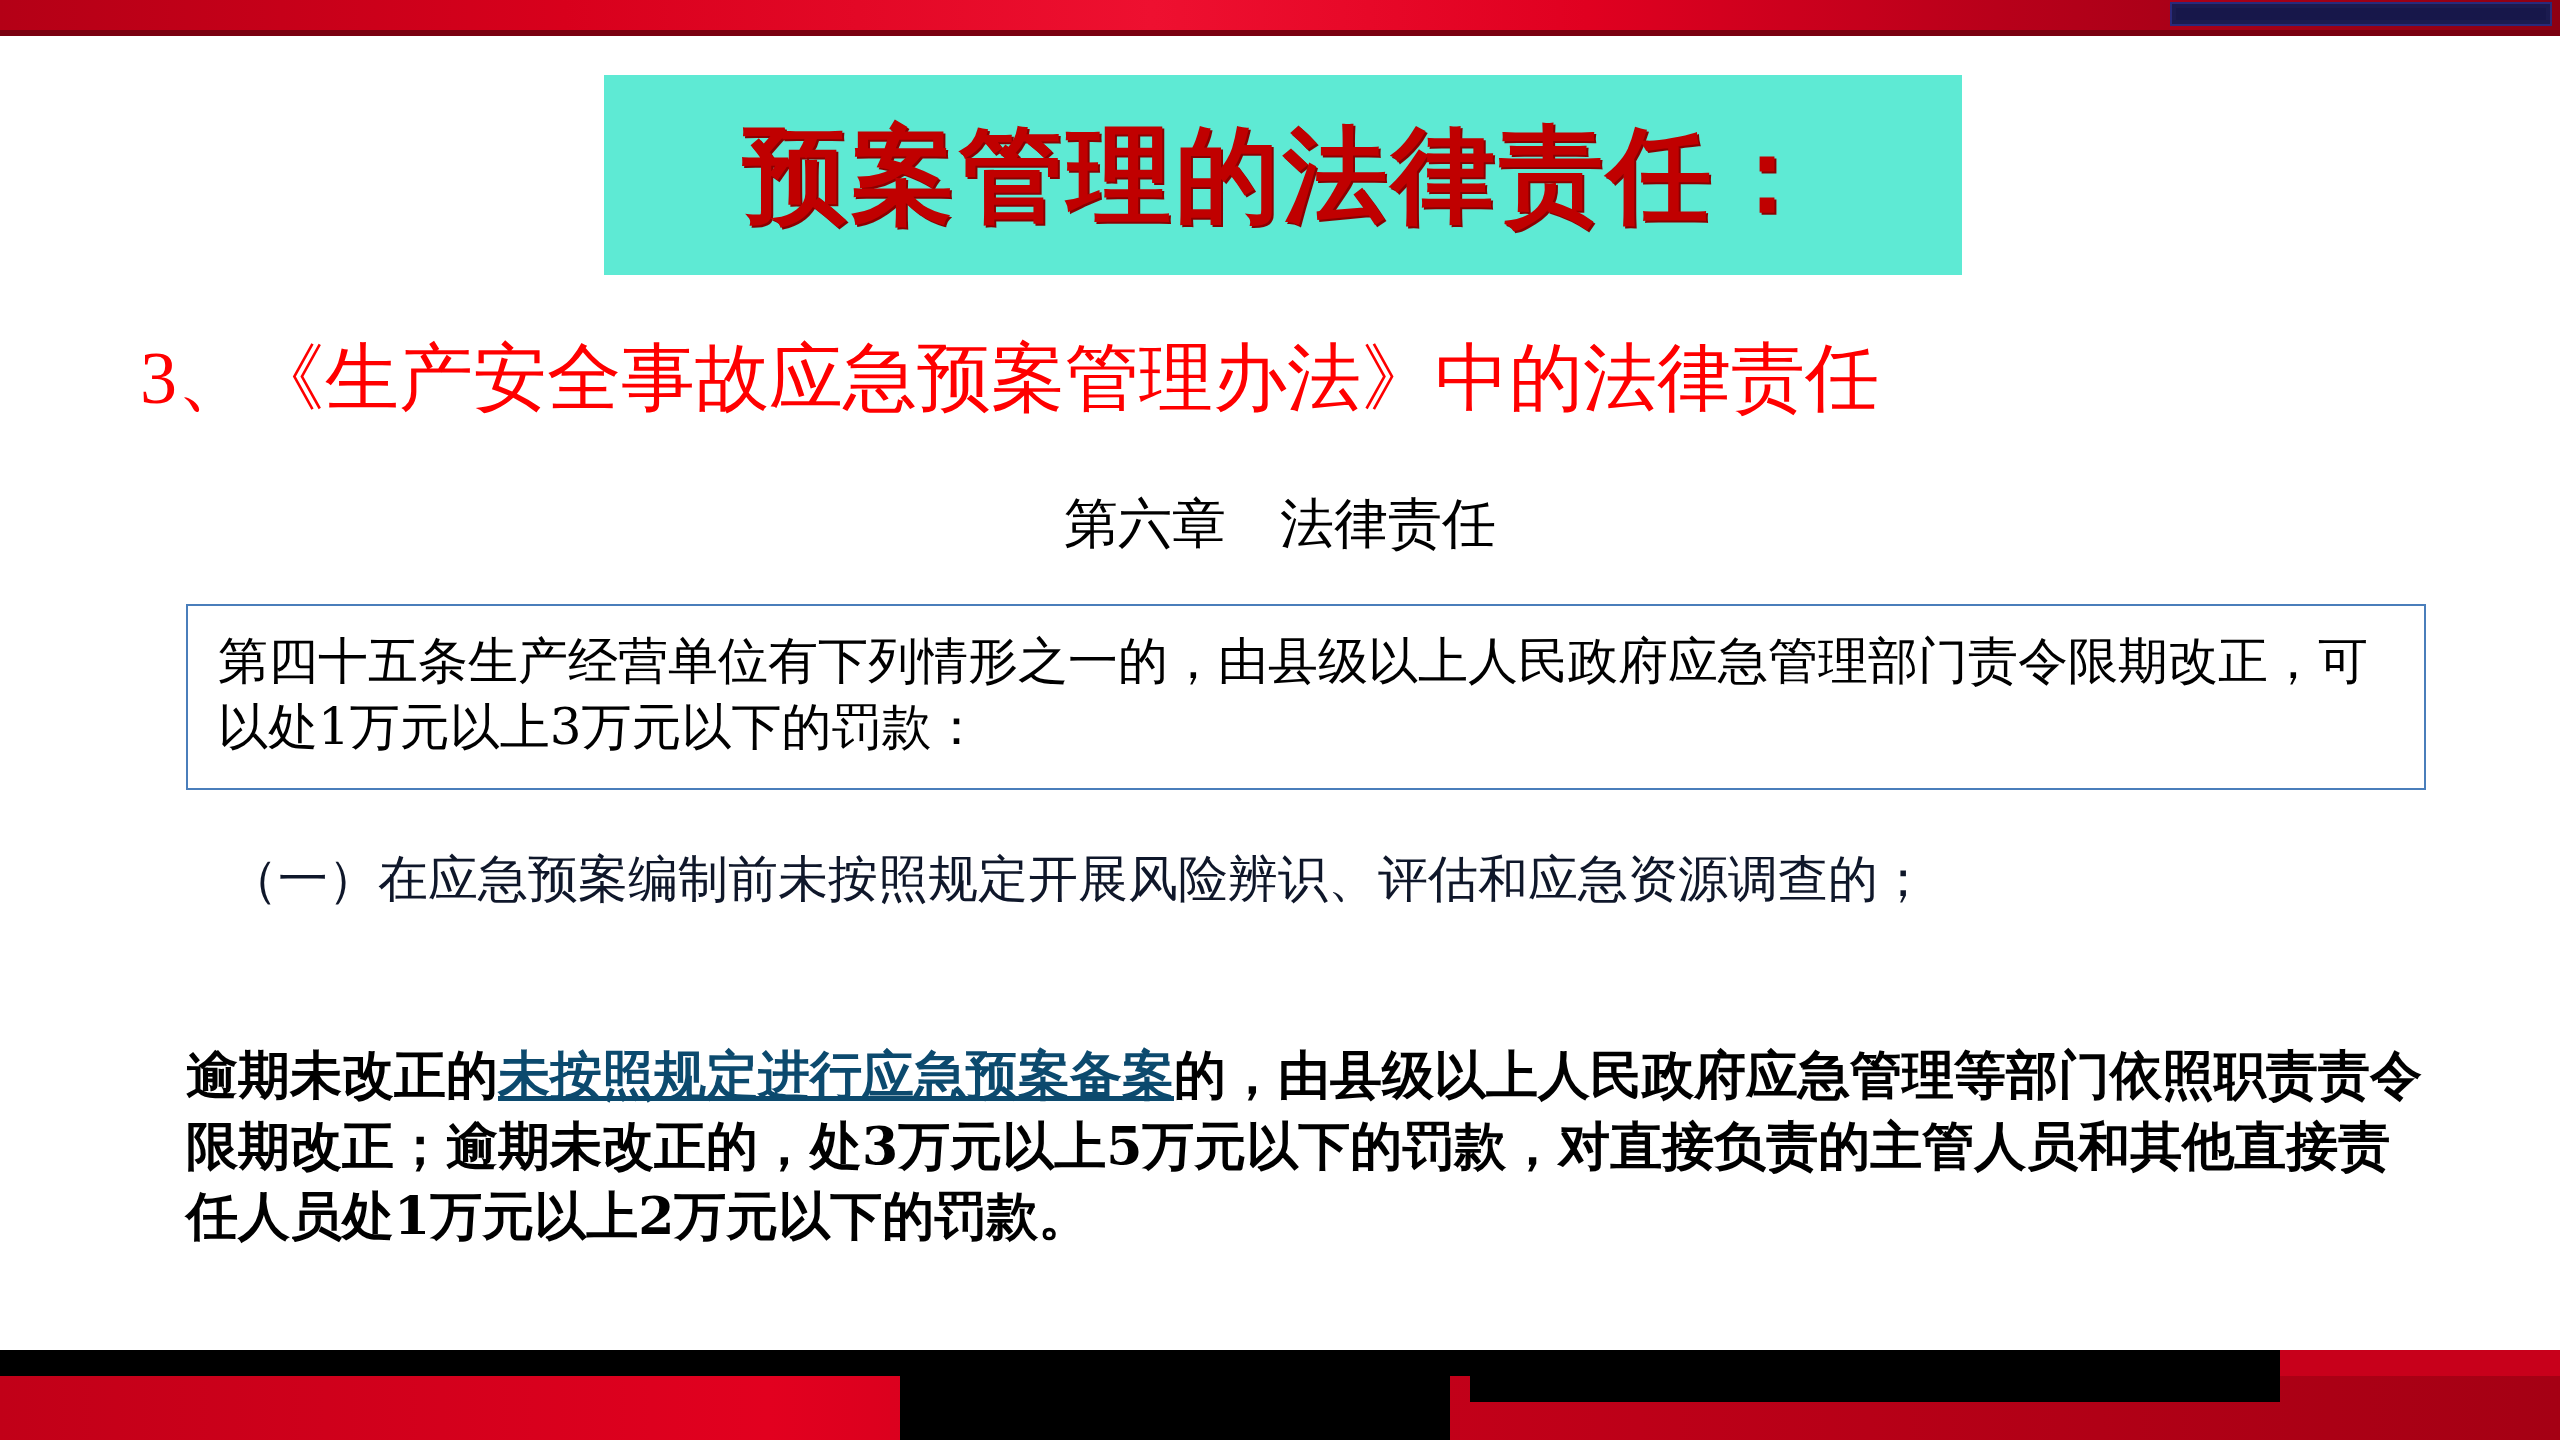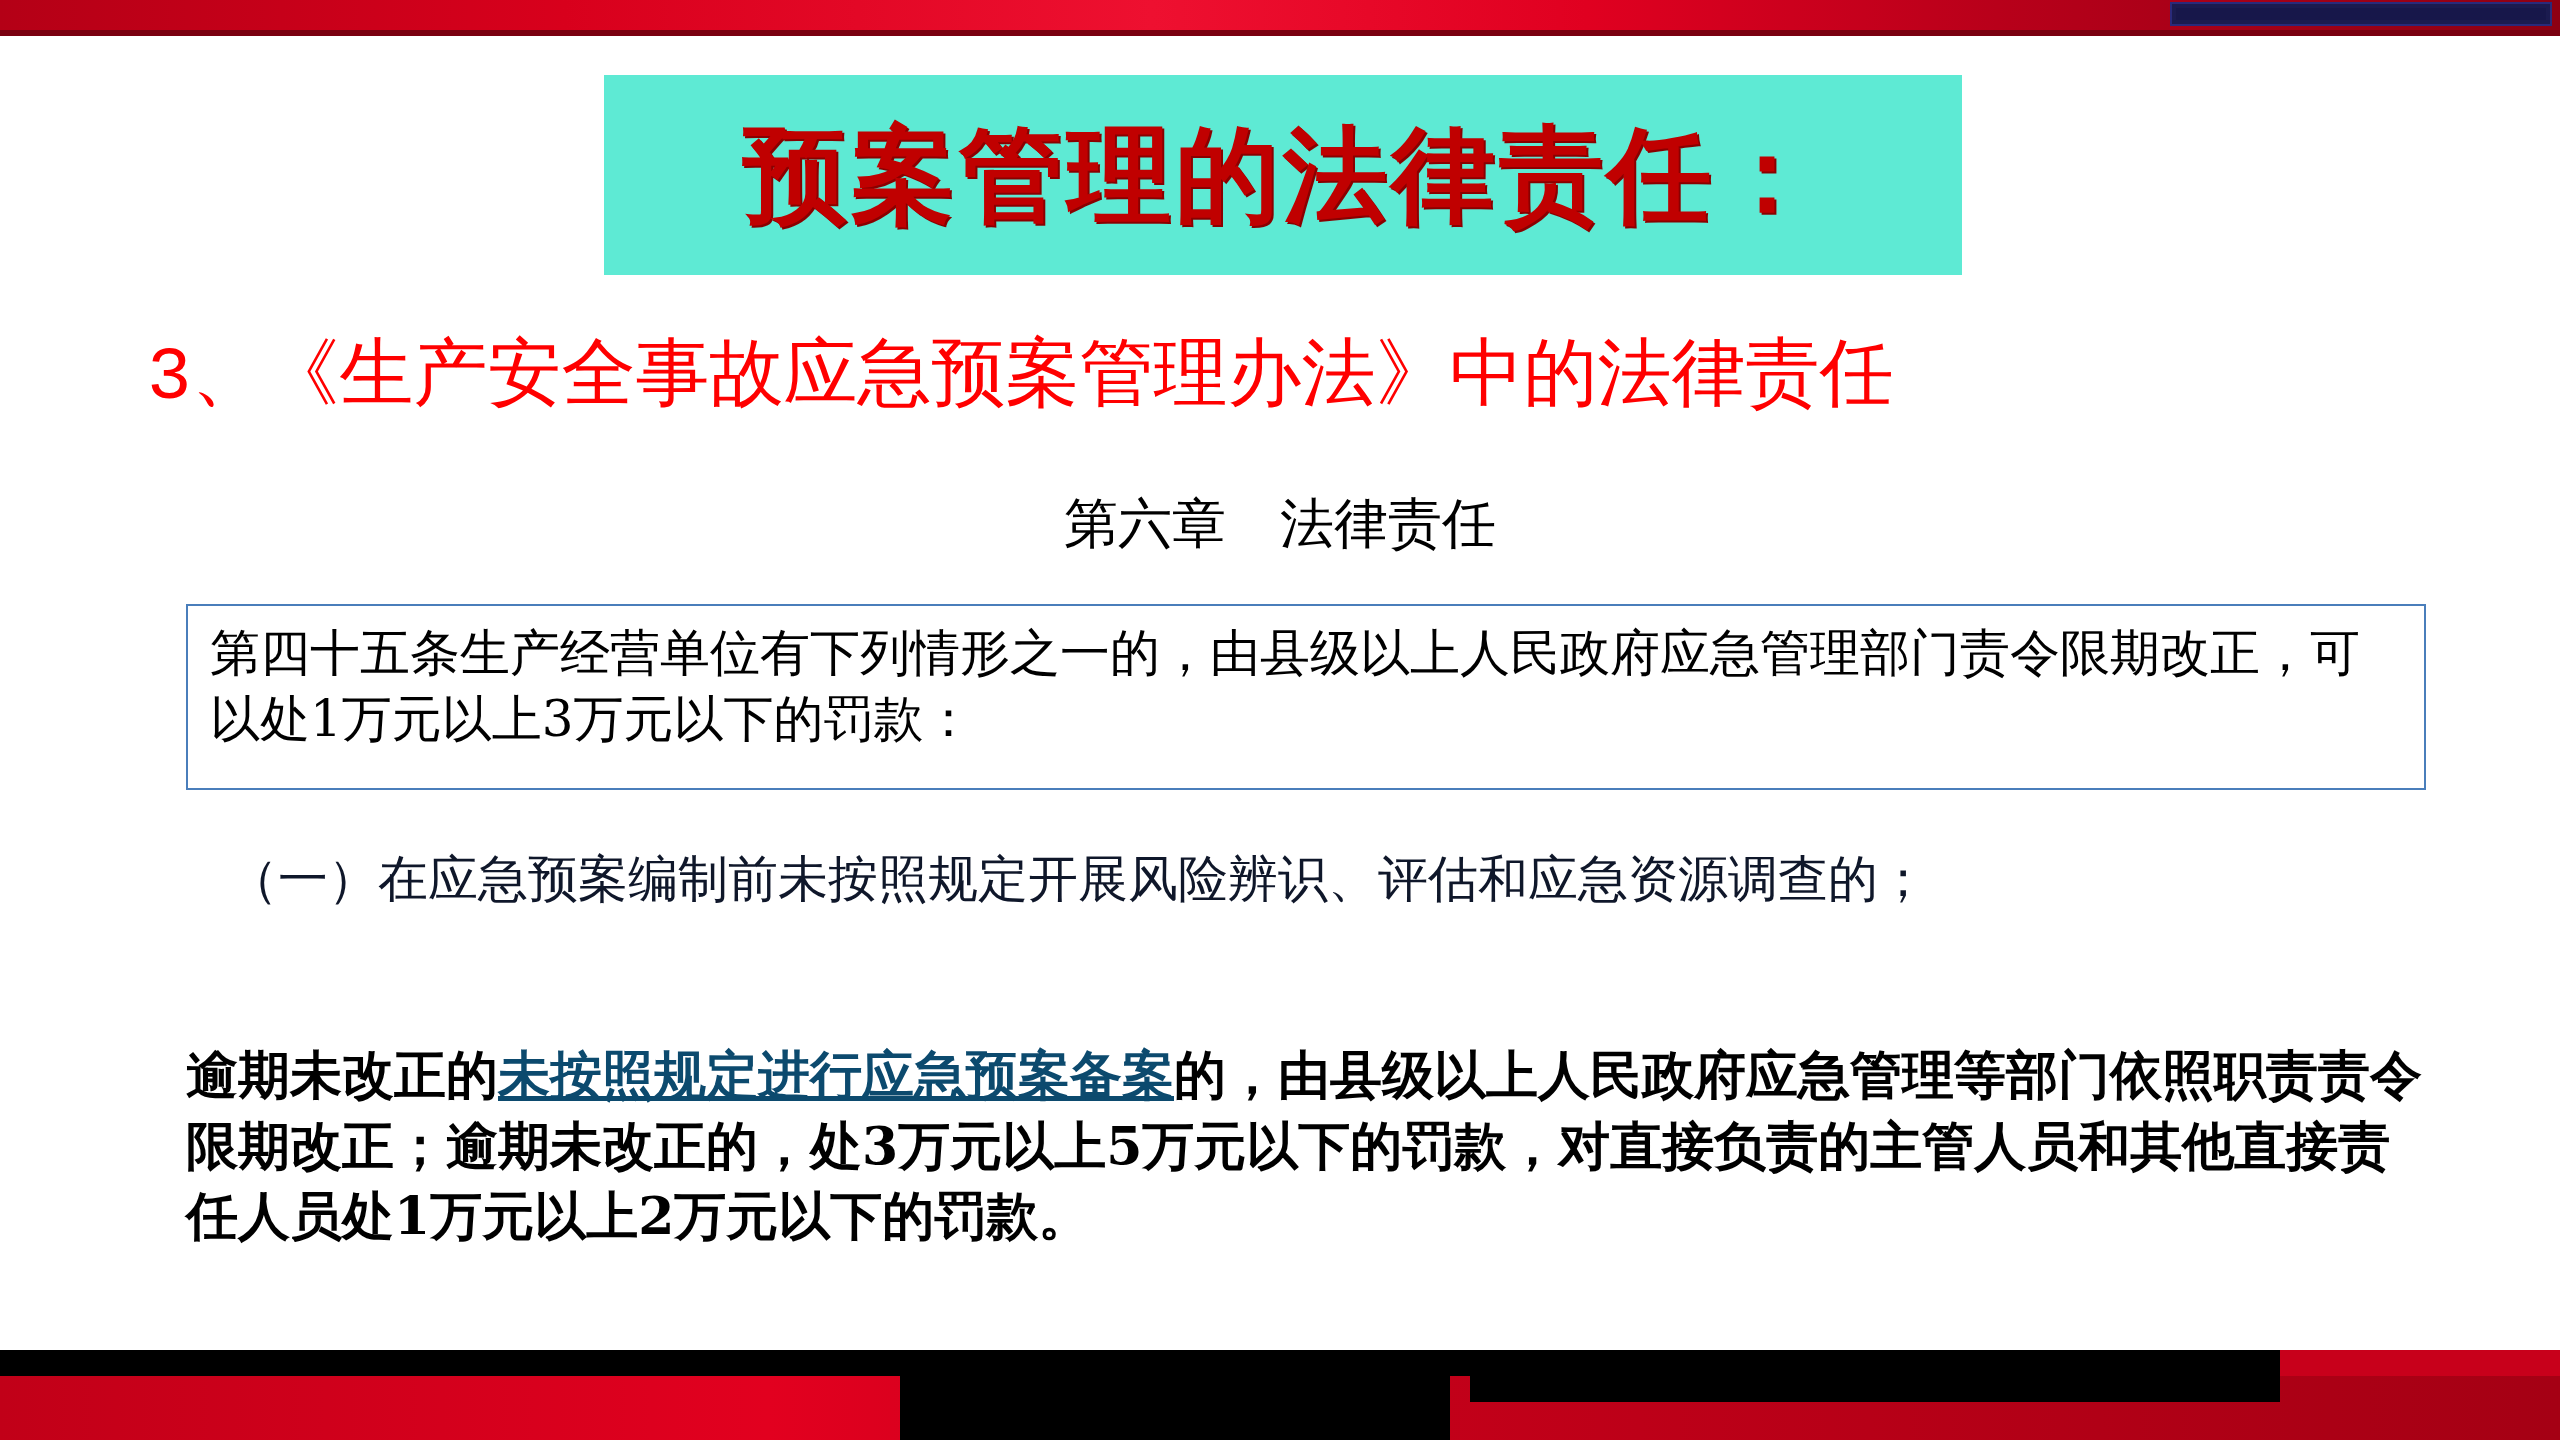--- a/index.html
+++ b/index.html
@@ -70,27 +70,27 @@
     line-height: 1;
     color: #c00000;
     letter-spacing: 4px;
     text-shadow: 2px 2px 0 #8a0000;
     white-space: nowrap;
   }
 
   
   .heading3 {
     position: absolute;
-    left: 147px;
+    left: 140px;
     top: 338px;
     width: 2300px;
     font-size: 74px;
     line-height: 1.1;
     color: #ff0000;
-    font-family: Liberation Mono, monospace;
+    font-family: Liberation Serif, serif;
     white-space: nowrap;
   }
 
   
   .chapter {
     position: absolute;
     left: 0;
     top: 488px;
     width: 2560px;
     text-align: center;
@@ -106,21 +106,21 @@
     left: 186px;
     top: 604px;
     width: 2240px;
     min-height: 186px;
     border: 2px solid #4a7ebb;
     box-sizing: border-box;
     padding: 14px 22px 10px 22px;
     background: #ffffff;
   }
   .article-box p {
-    margin: 0;
+    margin: 8px;
     font-size: 50px;
     line-height: 1.32;
     color: #000000;
     font-family: "DejaVu Serif", "Liberation Serif", serif;
   }
 
   
   .items {
     position: absolute;
     left: 228px;

